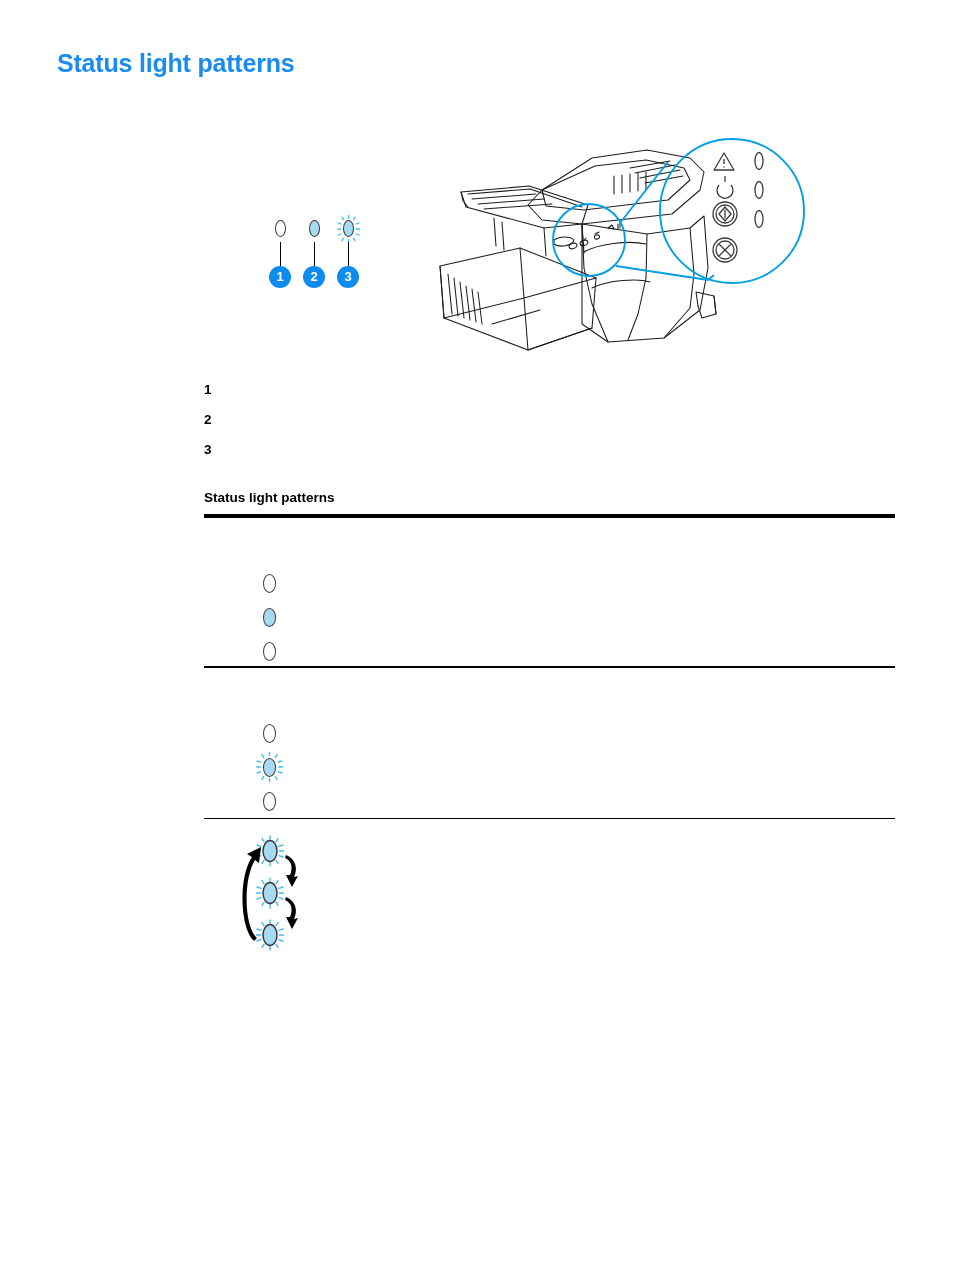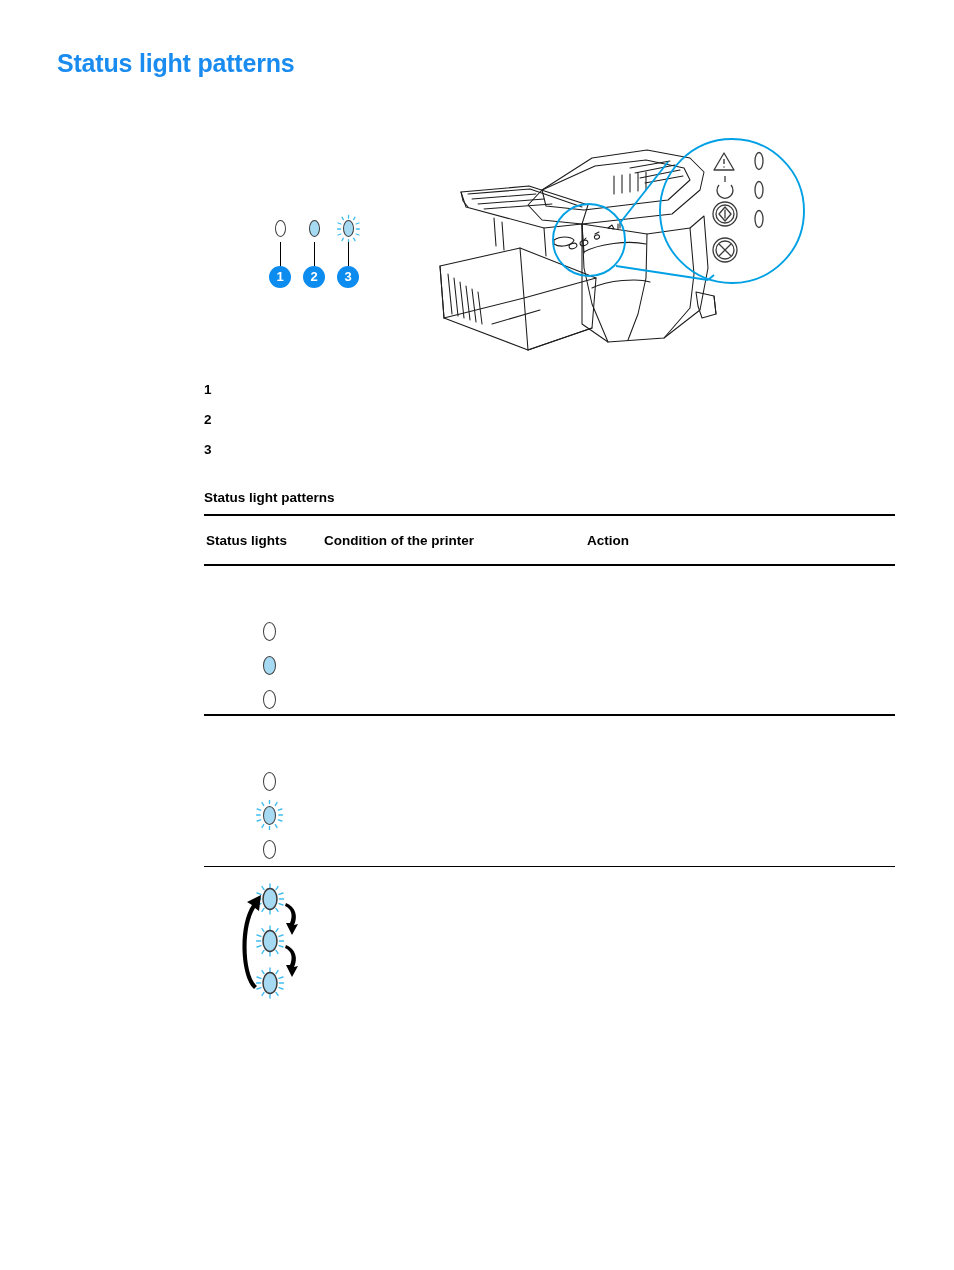--- a/index.html
+++ b/index.html
@@ -345,25 +345,20 @@
     <span class="caption-num">3</span><span class="caption-text"></span>
   </div>
 </div>
 
 <div class="table-caption">Status light patterns</div>
 
 <div class="status-table">
 
   <div class="rule thick"></div>
 
-  <div class="thead">
-    <div class="th c0">Status lights</div>
-    <div class="th c1">Condition of the printer</div>
-    <div class="th c2">Action</div>
-  </div>
 
   <div class="rule thick"></div>
 
   <div class="trow r0">
     <div class="cell-lights" style="top:48px;">
       <div class="lamp-stack">
         <div class="lamp-cell">
           <div class="lamp"></div>
         </div>
         <div class="lamp-cell">

